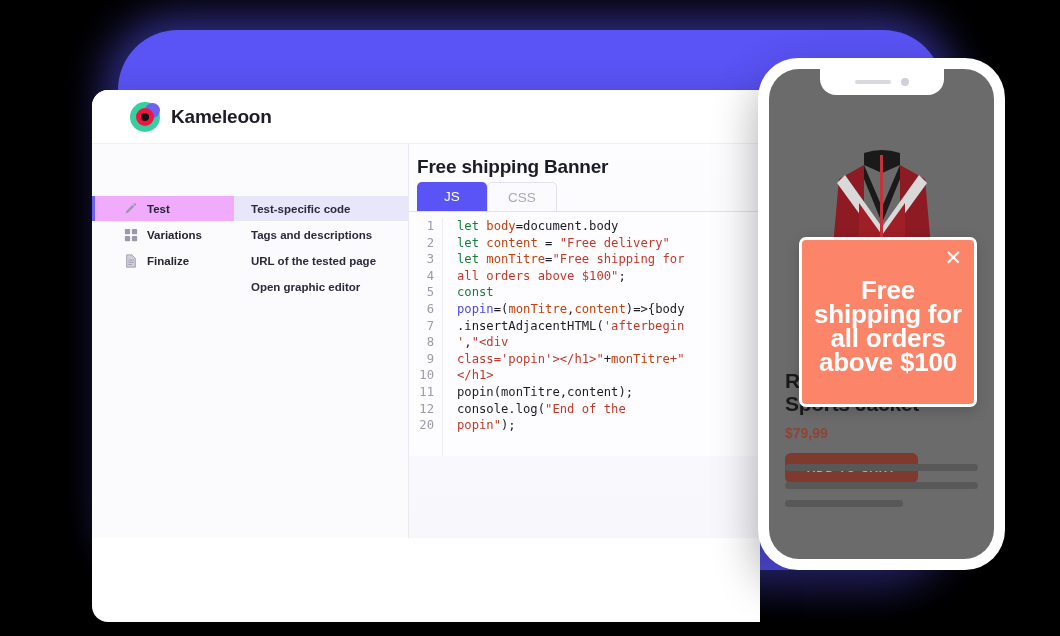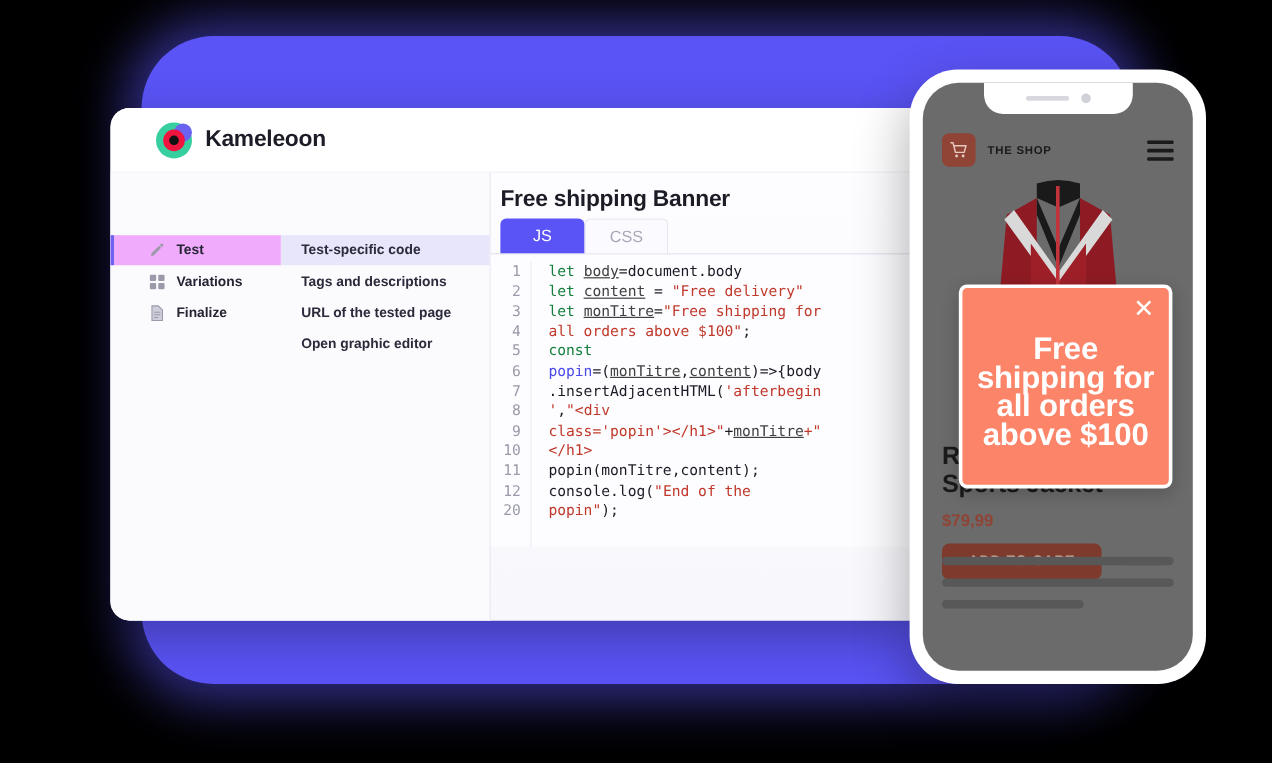--- a/index.html
+++ b/index.html
@@ -27,21 +27,21 @@
     filter: blur(0.2px);
     box-shadow: 0 0 42px 14px rgba(90,83,245,0.55);
   }
 
   
   .dashboard {
     position: absolute;
     left: 92px;
     top: 90px;
     width: 668px;
-    height: 427px;
+    height: 532px;
     background: #ffffff;
     border-radius: 16px 0 0 16px;
     overflow: hidden;
     box-shadow: 0 14px 40px rgba(0,0,0,0.28);
   }
 
   .dash-header {
     height: 54px;
     background: #ffffff;
     display: flex;
@@ -205,21 +205,21 @@
     color: #9a9aaa;
     border-right: 1px solid #ededf4;
     flex: 0 0 auto;
   }
   .code-lines {
     padding-left: 14px;
     white-space: pre;
     color: #1c1c26;
   }
   .tok-kw  { color: #15803d; }
-  .tok-var { color: #404040; text-decoration: underline; }
+  .tok-var { color: #c2410c; }
   .tok-str { color: #c0392b; }
   .tok-fn  { color: #4a4ae8; }
 
   
   .phone {
     position: absolute;
     left: 758px;
     top: 58px;
     width: 247px;
     height: 512px;
@@ -471,35 +471,20 @@
   </div>
 
   <div class="phone">
     <div class="phone-screen">
 
       <div class="notch">
         <div class="notch-speaker"></div>
         <div class="notch-cam"></div>
       </div>
 
-      <div class="shop-bar">
-        <div class="cart-badge">
-          <svg width="16" height="16" viewBox="0 0 16 16">
-            <path d="M1 2h2.2l2 8h7.3l1.5-5.6H4.3" fill="none" stroke="#e8c9c0" stroke-width="1.2" stroke-linejoin="round"></path>
-            <circle cx="6.2" cy="13" r="1.2" fill="#e8c9c0"></circle>
-            <circle cx="11.6" cy="13" r="1.2" fill="#e8c9c0"></circle>
-          </svg>
-        </div>
-        <div class="shop-name">THE SHOP</div>
-        <div class="burger">
-          <span></span>
-            <span></span>
-            <span></span>
-        </div>
-      </div>
 
       <div class="jacket-wrap">
         <svg width="126" height="130" viewBox="0 0 126 130">
           <path d="M45 16 L63 24 L81 16 L81 4 Q63 -2 45 4 Z" fill="#1a1a1a"></path>
           <path d="M45 16 L20 30 L12 120 L45 126 L45 40 Z" fill="#8e1b23"></path>
           <path d="M81 16 L106 30 L114 120 L81 126 L81 40 Z" fill="#8e1b23"></path>
           <path d="M45 16 L63 58 L81 16 L81 30 L63 74 L45 30 Z" fill="#1a1a1a"></path>
           <path d="M26 26 L63 78 L100 26 L108 34 L63 96 L18 34 Z" fill="#d9d9d9"></path>
           <path d="M40 54 L63 86 L86 54 L86 126 L40 126 Z" fill="#9e1f28"></path>
           <rect x="61" y="6" width="3" height="120" fill="#c2333a"></rect>

